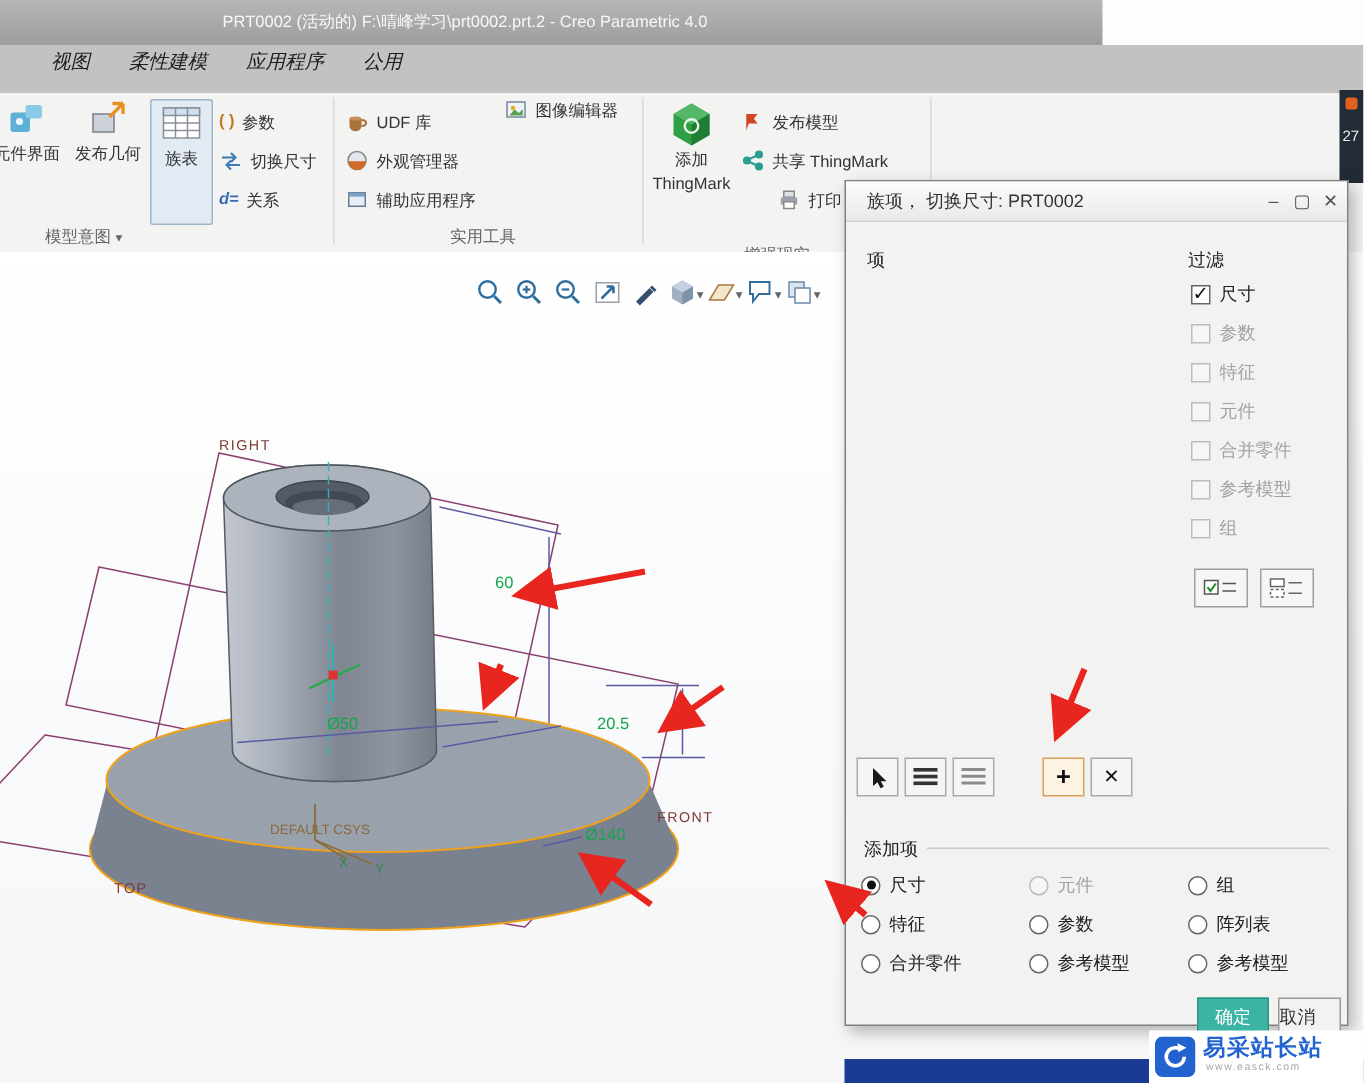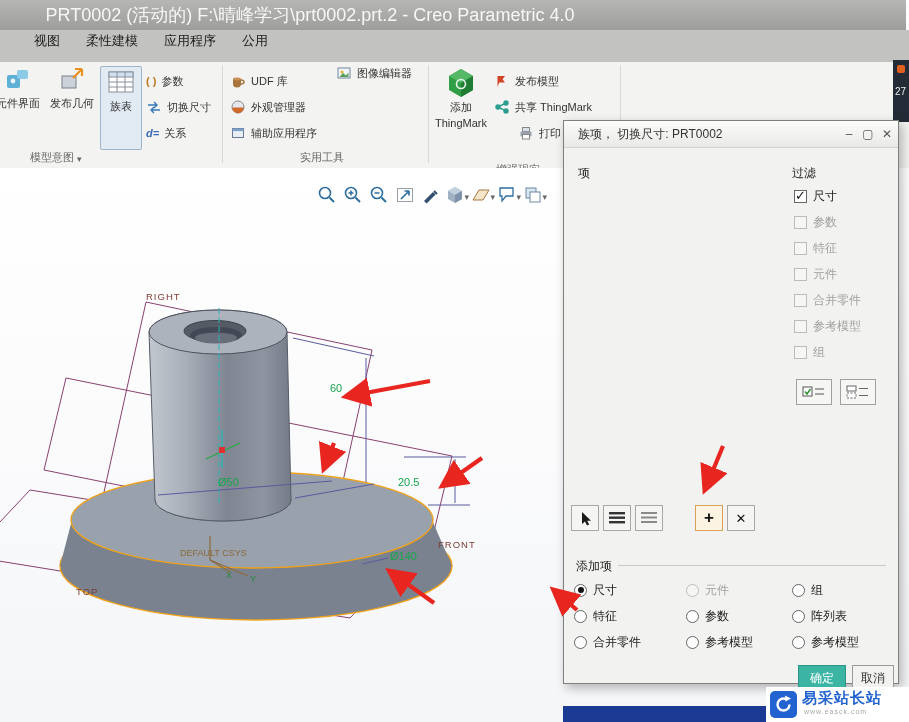--- a/index.html
+++ b/index.html
@@ -1,28 +1,28 @@
 <!DOCTYPE html>
 <html><head>
 <meta charset="utf-8">
 <style>
   html,body{margin:0;padding:0;}
   #app{position:relative;width:909px;height:722px;overflow:hidden;
        font-family:"Liberation Sans","DejaVu Sans",sans-serif;background:#fdfdfd;
        -webkit-font-smoothing:antialiased;}
   .abs{position:absolute;}
   
-  #titlebar{left:0;top:0;width:906px;height:30px;
-    background:linear-gradient(#b6b6b4,#9d9d9b);color:#f7f7f7;font-size:18px;}
+  #titlebar{left:0;top:0;width:735px;height:30px;
+    background:linear-gradient(#b6b6b4,#9d9d9b);color:#f7f7f7;font-size:11px;}
   #titlebar .ttl{position:absolute;left:0;top:0;width:620px;height:30px;line-height:30px;text-align:center;
     white-space:nowrap;overflow:hidden;}
   
   #tabrow{left:0;top:30px;width:909px;height:32px;background:#c2c2c0;}
   #tabstub{left:0;top:36px;width:28px;height:26px;background:#f3f3f1;border-radius:3px 3px 0 0;}
-  .tabs{position:absolute;left:28px;top:0;height:22px;display:flex;gap:26px;align-items:center;padding-left:6px;}
+  .tabs{position:absolute;left:28px;top:0;height:22px;display:flex;gap:26px;align-items:center;padding-left:6px;font-style:italic;}
   .tab{font-size:13px;color:#1d1d1d;white-space:nowrap;cursor:default;}
   
   #ribbon{left:0;top:62px;width:909px;height:106px;background:#f3f3f1;border-bottom:1px solid #c6c6c4;}
   .vsep{position:absolute;top:3px;height:98px;width:1px;background:#d9d9d7;}
   .bigbtn{position:absolute;top:4px;height:82px;display:flex;flex-direction:column;align-items:center;
     justify-content:flex-start;gap:3px;font-size:11px;color:#333;text-align:center;cursor:default;}
   .bigbtn .bl{line-height:13px;}
   .pressed{background:#e2eaf3;border:1px solid #9db4ca;border-radius:2px;}
   .smallbtn{position:absolute;height:22px;display:flex;align-items:center;gap:5px;font-size:11px;color:#333;cursor:default;white-space:nowrap;}
   .glyphico{font-weight:bold;font-size:11px;}
@@ -55,21 +55,21 @@
   .radio.selected::after{content:"";position:absolute;left:2.5px;top:2.5px;width:6px;height:6px;border-radius:50%;background:#111;}
   .crow .lbl{font-size:12px;color:#222;}
   .crow.disabled .lbl{color:#a2a2a0;}
   .crow.disabled .cb,.crow.disabled .radio{border-color:#bcbcba;background:#f6f6f4;}
   .fbtn{position:absolute;top:258px;width:36px;height:26px;background:#f6f6f4;border:1px solid #a0a09e;
     display:flex;align-items:center;justify-content:center;box-sizing:border-box;}
   .hline{position:absolute;height:1px;background:#c8c8c6;}
   #ok-btn{position:absolute;left:234px;top:544px;width:48px;height:26px;background:#3cb4a4;border:1px solid #2c9486;
     color:#fff;text-align:center;line-height:24px;font-size:12px;box-sizing:border-box;}
   #cancel-btn{position:absolute;left:288px;top:544px;width:42px;height:26px;background:#f2f2f0;border:1px solid #9a9a98;
-    color:#333;text-align:center;line-height:24px;font-size:12px;box-sizing:border-box;}
+    color:#333;text-align:left;line-height:24px;font-size:12px;box-sizing:border-box;}
   
   #bluebar{left:563px;top:706px;width:346px;height:16px;background:#1b3a94;}
   #watermark{left:766px;top:687px;width:143px;height:35px;background:#fff;}
   #watermark .wt{position:absolute;left:36px;top:2px;font-size:15px;font-weight:bold;color:#2363cf;letter-spacing:1px;white-space:nowrap;}
   #watermark .ws{position:absolute;left:38px;top:21px;font-size:7px;color:#a8a8a8;letter-spacing:1px;white-space:nowrap;}
   svg text{font-family:"Liberation Sans","DejaVu Sans",sans-serif;}
 </style>
 </head>
 <body>
 

